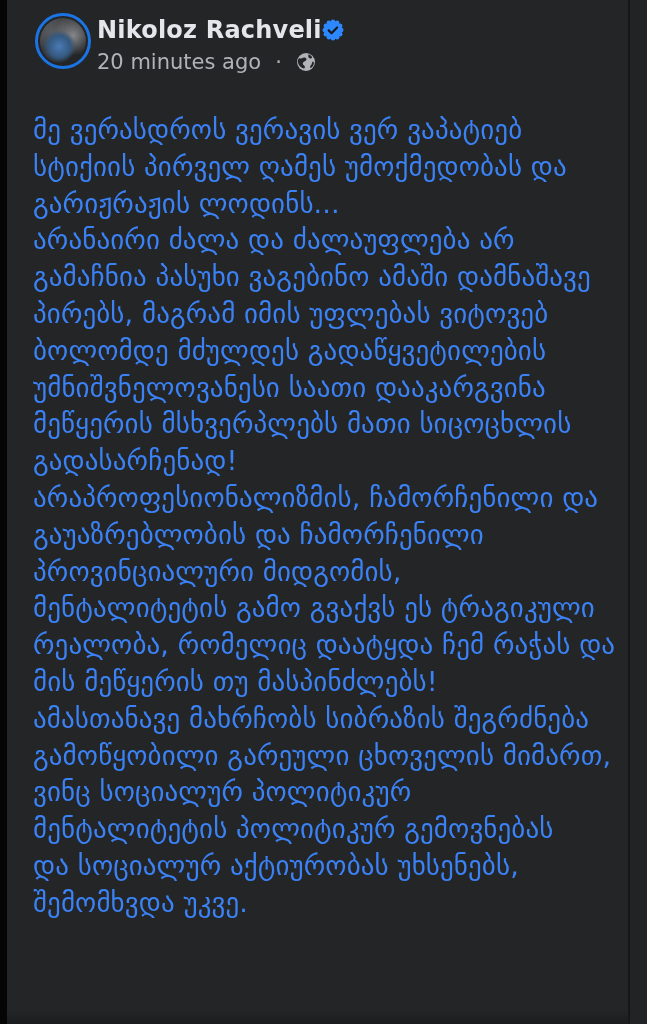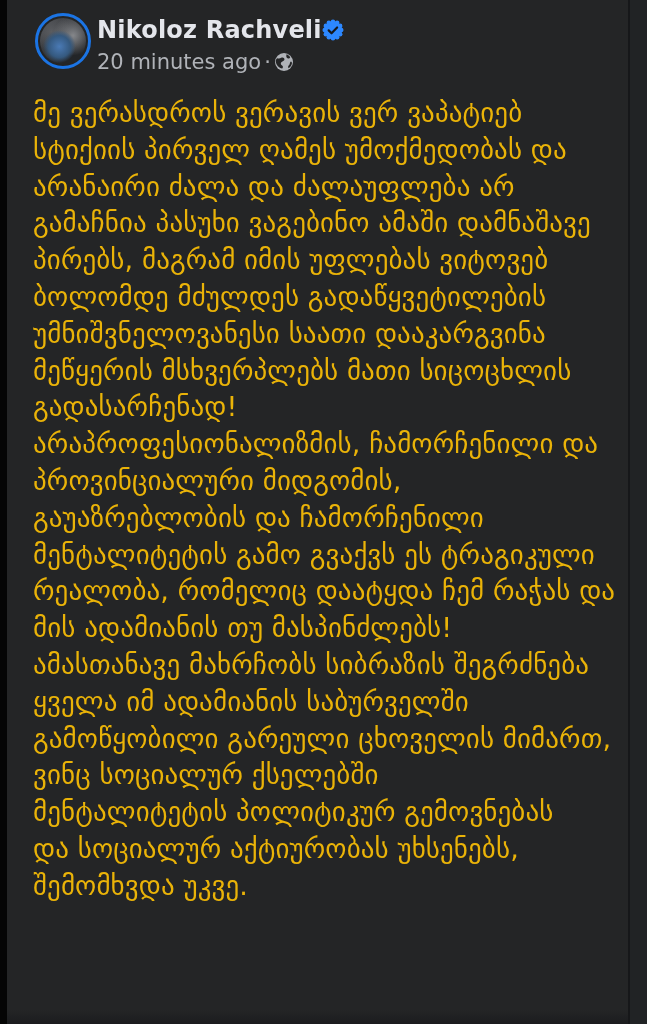--- a/index.html
+++ b/index.html
@@ -22,27 +22,27 @@
             background:
               radial-gradient(circle at 42% 62%, #4a7ab5 0%, #35597f 28%, rgba(0,0,0,0) 42%),
               radial-gradient(circle at 72% 38%, #85878b 0%, rgba(0,0,0,0) 46%),
               radial-gradient(circle at 25% 30%, #5a5c60 0%, rgba(0,0,0,0) 40%),
               linear-gradient(135deg, #4e5054, #232528 75%); }
 
   .name-row { position:absolute; left:90px; top:16px; display:flex; align-items:center; gap:0; }
   .author   { font-size:24px; font-weight:700; color:#e4e6eb; letter-spacing:.2px; cursor:pointer; }
   .badge    { width:22px; height:22px; display:block; }
 
-  .meta-row { position:absolute; left:90px; top:50px; display:flex; align-items:center; gap:3px;
+  .meta-row { position:absolute; left:90px; top:50px; display:flex; align-items:center; gap:14px;
               font-size:21px; color:#b0b3b8; }
   .globe    { width:20px; height:20px; display:block; }
 
   
-  .post-text { position:absolute; left:26px; top:95px; width:575px;
-               font-size:27px; line-height:36.8px; color:#eab308; letter-spacing:.1px; }
+  .post-text { position:absolute; left:26px; top:112px; width:575px;
+               font-size:27px; line-height:36.8px; color:#3b82f6; letter-spacing:.1px; }
   .post-text div { white-space:nowrap; }
 </style>
 </head>
 <body>
 
 <div class="page">
 
   <div class="edge-left"></div>
 
   <div class="card">
@@ -80,37 +80,37 @@
         <circle cx="10" cy="10" r="9" fill="#b0b3b8"></circle>
         <path fill="#242526" d="M3.2 6.2c1.4.5 2.9.4 4-.4.9-.6 2.2-.5 2.9.4.6.8.4 2-.5 2.6-1 .7-2.3 1-2.7 2.2-.3 1 .3 2 1.2 2.5.9.5 1.1 1.7.5 2.5l-.4.5c-3.3-.7-5.9-3.4-6.4-6.8-.1-1.2.1-2.4 1.4-3.5z"></path>
         <path fill="#242526" d="M12.6 2.2c1.5.6 2.8 1.7 3.6 3.1-.3.8-1.1 1.3-2 1.2-1-.1-1.8-.9-1.9-1.9-.1-.9.1-1.7.3-2.4z"></path>
         <path fill="#242526" d="M16.9 9.5c.8.4 1.2 1.2 1 2.1-.4 1.9-1.6 3.6-3.2 4.6-.6-.6-.8-1.6-.3-2.4.4-.7 1.1-1.1 1.3-1.9.2-.9.4-1.8 1.2-2.4z"></path>
       </svg>
     </div>
 
     <div class="post-text">
         <div>მე ვერასდროს ვერავის ვერ ვაპატიებ</div>
         <div>სტიქიის პირველ ღამეს უმოქმედობას და</div>
+        <div>გარიჟრაჟის ლოდინს...</div>
         <div>არანაირი ძალა და ძალაუფლება არ</div>
         <div>გამაჩნია პასუხი ვაგებინო ამაში დამნაშავე</div>
         <div>პირებს, მაგრამ იმის უფლებას ვიტოვებ</div>
         <div>ბოლომდე მძულდეს გადაწყვეტილების</div>
         <div>უმნიშვნელოვანესი საათი დააკარგვინა</div>
         <div>მეწყერის მსხვერპლებს მათი სიცოცხლის</div>
         <div>გადასარჩენად!</div>
         <div>არაპროფესიონალიზმის, ჩამორჩენილი და</div>
+        <div>გაუაზრებლობის და ჩამორჩენილი</div>
         <div>პროვინციალური მიდგომის,</div>
-        <div>გაუაზრებლობის და ჩამორჩენილი</div>
         <div>მენტალიტეტის გამო გვაქვს ეს ტრაგიკული</div>
         <div>რეალობა, რომელიც დაატყდა ჩემ რაჭას და</div>
-        <div>მის ადამიანის თუ მასპინძლებს!</div>
+        <div>მის მეწყერის თუ მასპინძლებს!</div>
         <div>ამასთანავე მახრჩობს სიბრაზის შეგრძნება</div>
-        <div>ყველა იმ ადამიანის საბურველში</div>
         <div>გამოწყობილი გარეული ცხოველის მიმართ,</div>
-        <div>ვინც სოციალურ ქსელებში</div>
+        <div>ვინც სოციალურ პოლიტიკურ</div>
         <div>მენტალიტეტის პოლიტიკურ გემოვნებას</div>
         <div>და სოციალურ აქტიურობას უხსენებს,</div>
         <div>შემომხვდა უკვე.</div>
       </div>
 
   </div>
 
   <div class="bottom-fade"></div>
   <div class="divider-right"></div>
   <div class="edge-right"></div>

